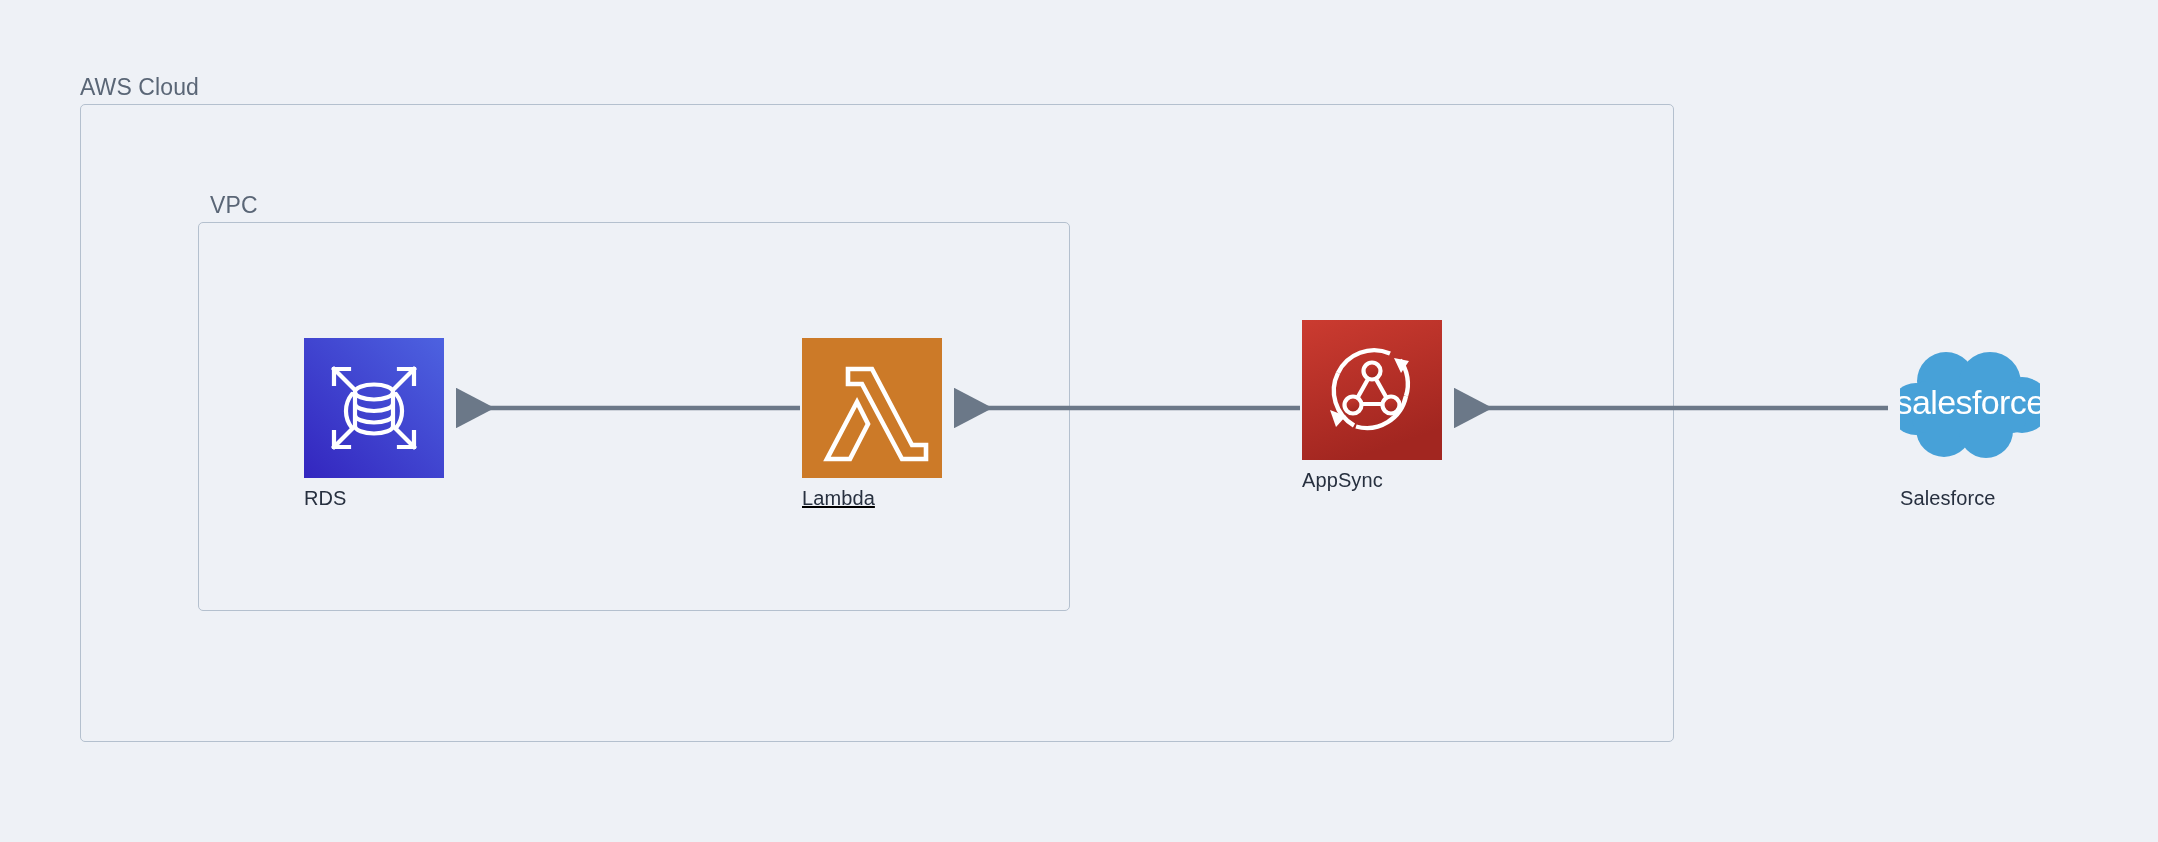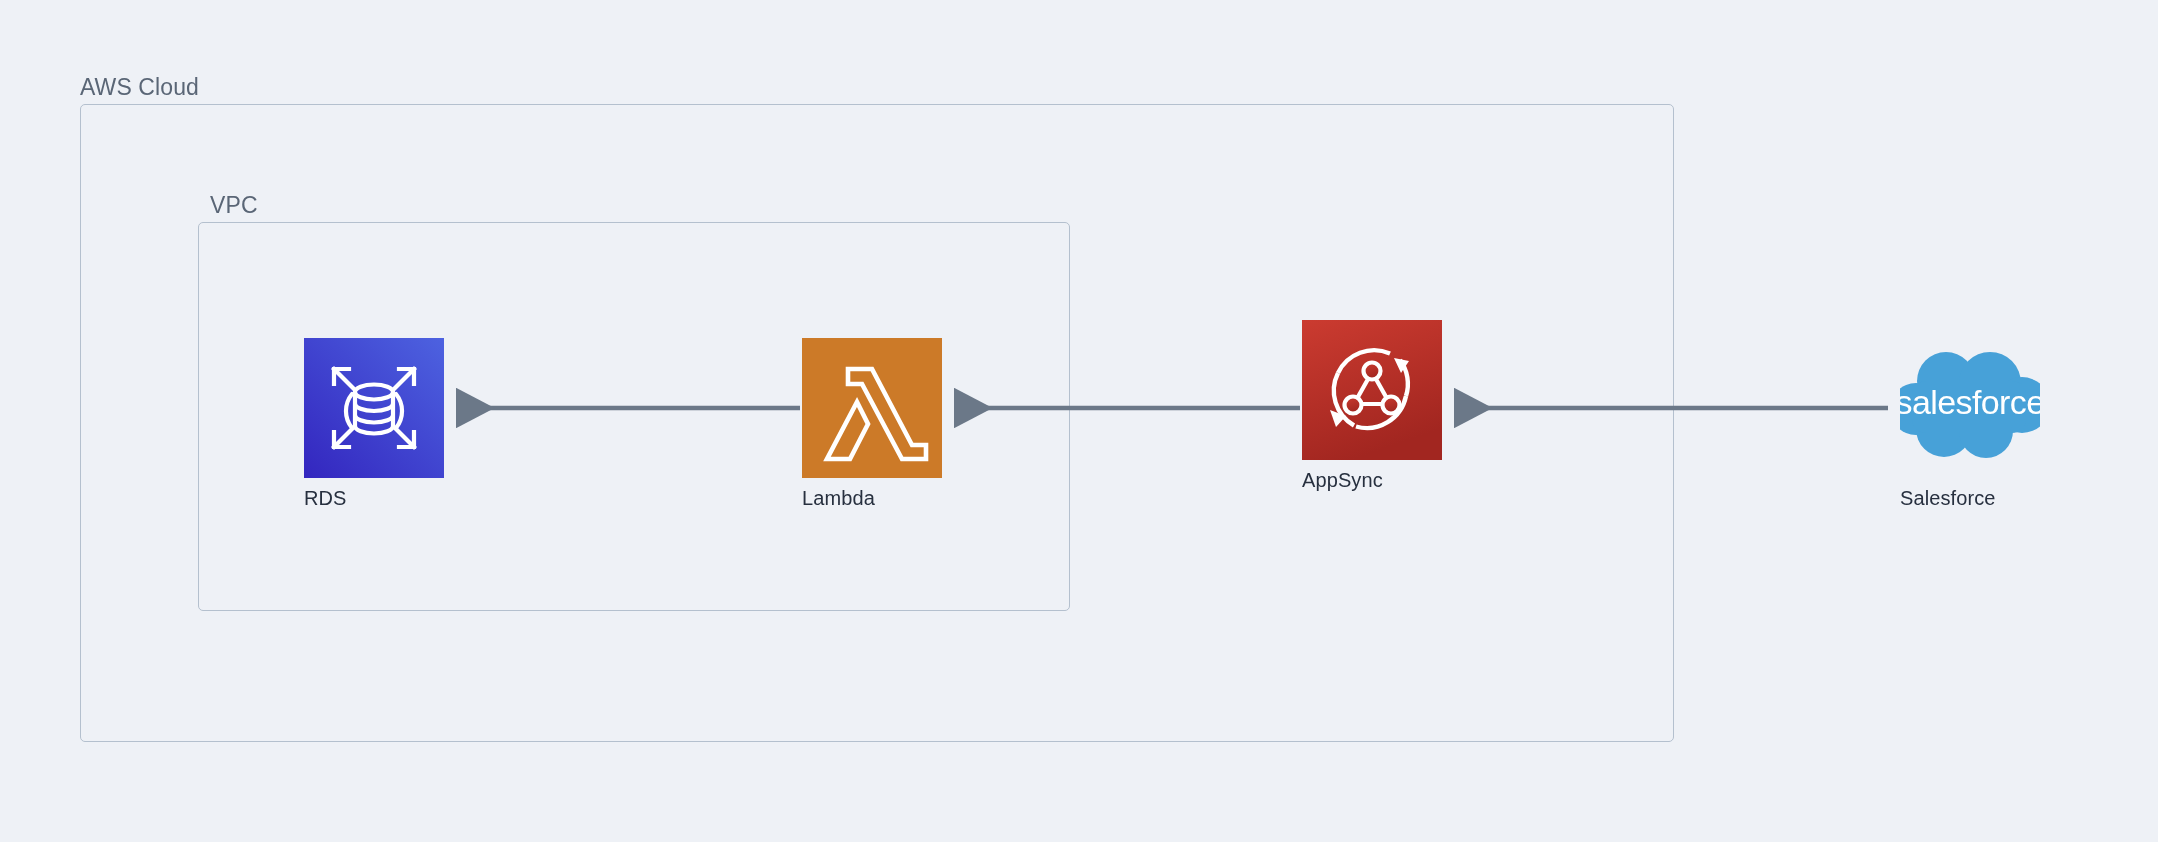--- a/index.html
+++ b/index.html
@@ -57,21 +57,21 @@
   .node-icon svg { display: block; }
   .node-label {
     margin-top: 9px;
     font-size: 20px;
     color: #27303f;
     letter-spacing: 0.1px;
     white-space: nowrap;
   }
 
   #node-rds       { left: 304px;  top: 338px; }
-  #node-lambda    { left: 802px;  top: 338px; }
+  #node-lambda    { left: 802px;  top: 338px; text-decoration: underline; }
   #node-appsync   { left: 1302px; top: 320px; }
   #node-salesforce{ left: 1900px; top: 338px; }
 
   
   #node-salesforce .node-icon {
     display: flex;
     align-items: center;
     justify-content: center;
     background: transparent;
   }

